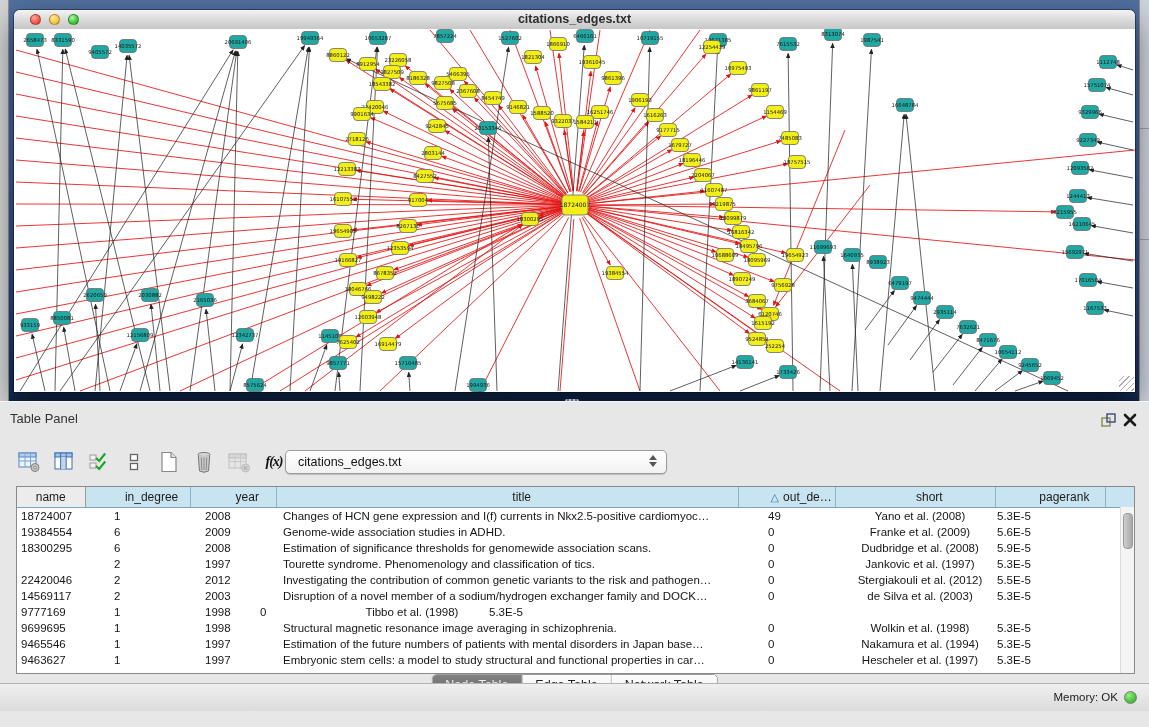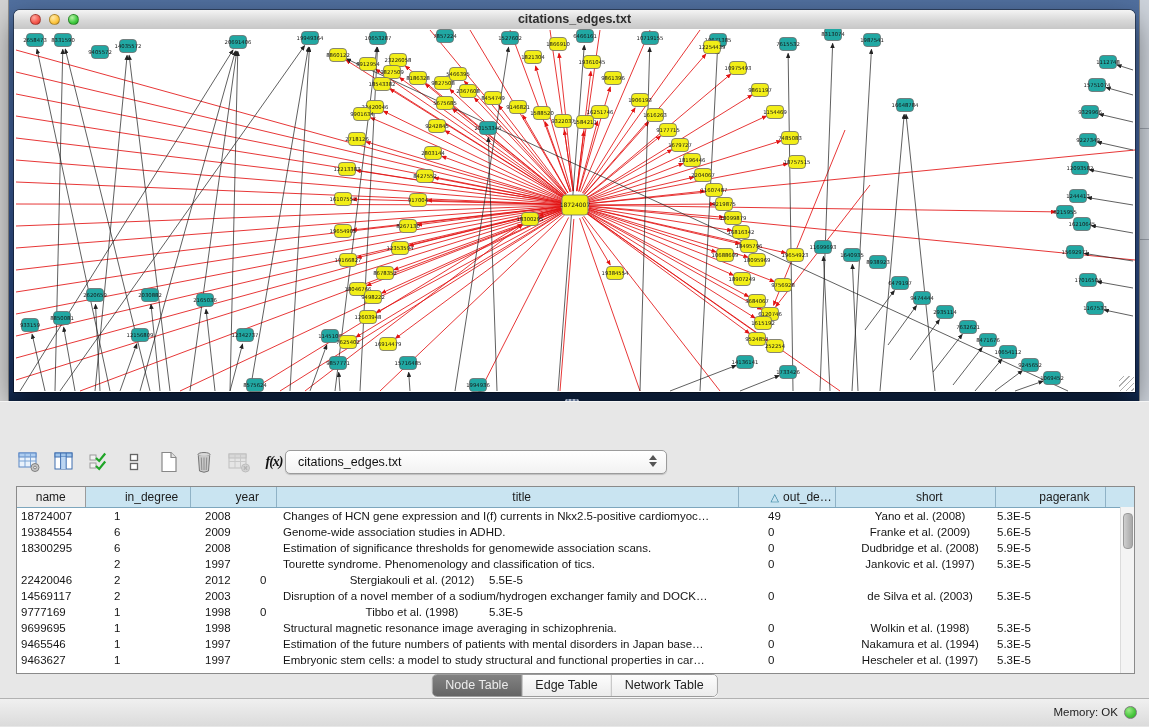--- a/index.html
+++ b/index.html
@@ -69,21 +69,21 @@
   .vthumb{position:absolute;left:2px;top:6px;width:8px;height:34px;border-radius:4px;
     background:linear-gradient(90deg,#cfcfcf,#a8a8a8);border:1px solid #9a9a9a;}
   
   .tabbar{position:absolute;left:50%;transform:translateX(-50%);top:272px;display:flex;
     border:1px solid #9c9c9c;border-radius:5px;overflow:hidden;background:#f5f5f5;box-shadow:0 1px 0 rgba(255,255,255,.7);}
   .tab{padding:3px 13px 4px;font-size:12.5px;color:#222;background:linear-gradient(#fdfdfd,#ececec);
     border-right:1px solid #b5b5b5;white-space:nowrap;}
   .tab:last-child{border-right:none;}
   .tab.selected{background:linear-gradient(#828282,#656565);color:#ececec;}
   
-  .statusbar{position:absolute;left:0;bottom:1px;width:1149px;height:27px;
+  .statusbar{position:absolute;left:0;bottom:16px;width:1149px;height:27px;
     background:linear-gradient(#f0f0f0,#dbdbdb);border-top:1px solid #b2b2b2;}
   .mem{position:absolute;right:12px;top:0;height:26px;display:flex;align-items:center;gap:6px;
     font-size:11.5px;color:#222;}
   .memdot{width:13px;height:13px;border-radius:50%;border:1px solid #7a7a7a;box-sizing:border-box;
     background:radial-gradient(circle at 35% 30%,#9aec84,#46c53c 60%,#2ea426);}
 </style>
 </head>
 <body>
 
 <div class="app">
@@ -768,20 +768,34 @@
               <text x="775" y="347.8" text-anchor="middle" font-size="5.3" fill="#161616" font-family="&quot;DejaVu Sans&quot;,sans-serif">252254</text>
             </g>
           </svg>
         <div class="resize-grip"></div>
       </div>
     </div>
     <div class="splitter-grip"></div>
   </div>
 
   <div class="tpanel">
+    <div class="tpanel-header">
+      <span class="tpanel-title">Table Panel</span>
+      <span class="panel-btn float-btn">
+        <svg width="18" height="18" viewBox="0 0 18 18">
+          <rect x="3" y="7" width="8" height="8" fill="none" stroke="#8a8a55" stroke-width="1.4"></rect>
+          <rect x="8" y="3" width="8" height="8" fill="none" stroke="#3c4a7a" stroke-width="1.4"></rect>
+        </svg>
+      </span>
+      <span class="panel-btn close-btn">
+        <svg width="18" height="18" viewBox="0 0 18 18">
+          <path d="M4 4 L14 14 M14 4 L4 14" stroke="#1a1a1a" stroke-width="2.6" stroke-linecap="round"></path>
+        </svg>
+      </span>
+    </div>
 
     <div class="toolbar">
       <span class="tbtn">
         <svg width="24" height="24" viewBox="0 0 24 24">
           <rect x="2" y="3" width="17" height="14" fill="#eaf2fb" stroke="#5b87c5"></rect>
           <rect x="2" y="3" width="17" height="4" fill="#aecdf0" stroke="#5b87c5"></rect>
           <path d="M8 3 V17 M13.5 3 V17 M2 11 H19" stroke="#7ba3d4" stroke-width="1"></path>
           <circle cx="18" cy="17.5" r="4" fill="#c6c6c6" stroke="#808080"></circle>
           <circle cx="18" cy="17.5" r="1.4" fill="#eee" stroke="#808080"></circle>
         </svg>
@@ -903,20 +917,21 @@
             <div class="td c-year" style="width: 68px;">1997</div>
             <div class="td c-title" style="width: 508px;">Tourette syndrome. Phenomenology and classification of tics.</div>
             <div class="td c-out_degree" style="width: 80px;">0</div>
             <div class="td c-short" style="width: 154px;">Jankovic et al. (1997)</div>
             <div class="td c-pagerank" style="width: 96px;">5.3E-5</div>
           </div>
           <div class="tr">
             <div class="td c-name" style="width: 80px;">22420046</div>
             <div class="td c-in_degree" style="width: 90px;">2</div>
             <div class="td c-year" style="width: 68px;">2012</div>
+            <div class="td c-title" style="width: 508px;">Investigating the contribution of common genetic variants to the risk and pathogen…</div>
             <div class="td c-out_degree" style="width: 80px;">0</div>
             <div class="td c-short" style="width: 154px;">Stergiakouli et al. (2012)</div>
             <div class="td c-pagerank" style="width: 96px;">5.5E-5</div>
           </div>
           <div class="tr">
             <div class="td c-name" style="width: 80px;">14569117</div>
             <div class="td c-in_degree" style="width: 90px;">2</div>
             <div class="td c-year" style="width: 68px;">2003</div>
             <div class="td c-title" style="width: 508px;">Disruption of a novel member of a sodium/hydrogen exchanger family and DOCK…</div>
             <div class="td c-out_degree" style="width: 80px;">0</div>

